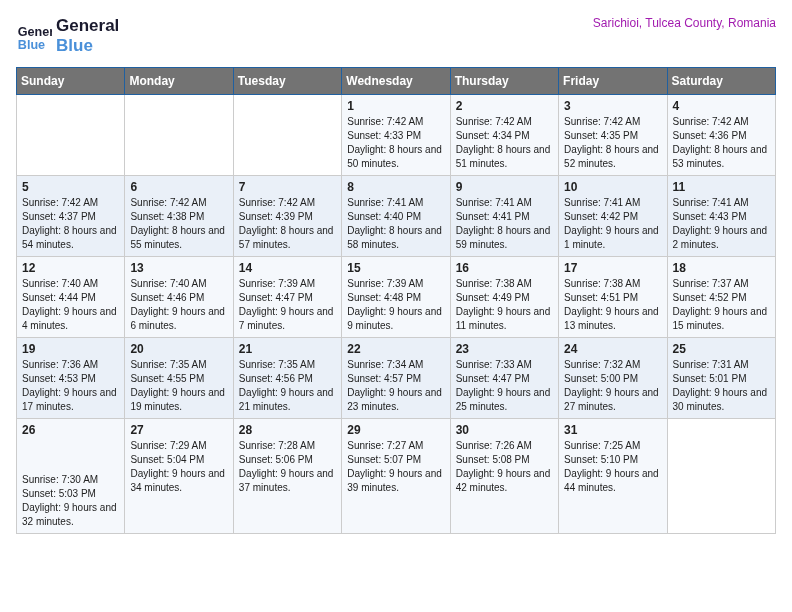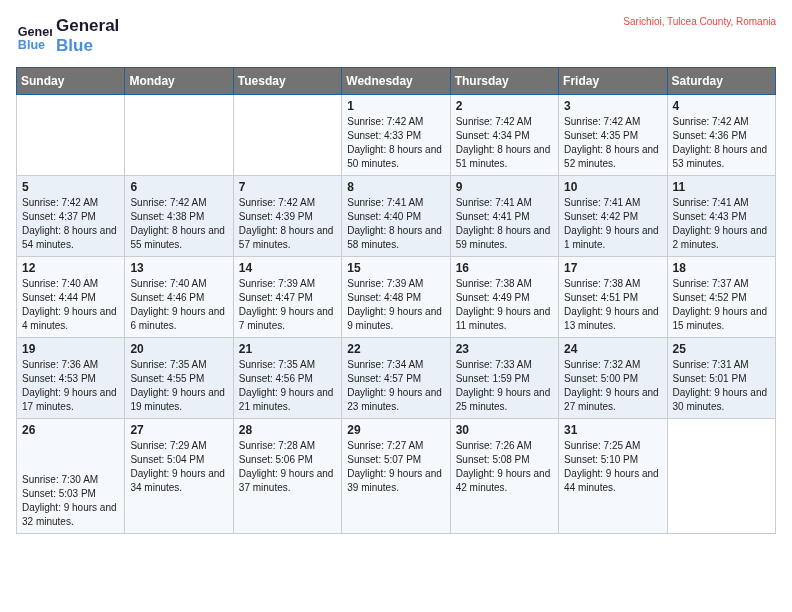--- a/index.html
+++ b/index.html
@@ -27,22 +27,22 @@
     }
     .title-block {
       text-align: right;
     }
     .month-title {
       font-size: 32px;
       font-weight: bold;
       color: #1a1a2e;
     }
     .location-title {
-      font-size: 10px;
-      color: #ef4444;
+      font-size: 12px;
+      color: #a21caf;
     }
     .calendar {
       width: 100%;
       border-collapse: collapse;
       border: 1px solid #ccc;
     }
     .calendar th {
       background: #737373;
       color: #fff;
       font-size: 12px;
@@ -253,21 +253,21 @@
         </td>
         <td>
           <span class="day-number">22</span>
           <div class="day-info" style="white-space: pre-line;">Sunrise: 7:34 AM
 Sunset: 4:57 PM
 Daylight: 9 hours and 23 minutes.</div>
         </td>
         <td>
           <span class="day-number">23</span>
           <div class="day-info" style="white-space: pre-line;">Sunrise: 7:33 AM
-Sunset: 1:59 PM
+Sunset: 4:47 PM
 Daylight: 9 hours and 25 minutes.</div>
         </td>
         <td>
           <span class="day-number">24</span>
           <div class="day-info" style="white-space: pre-line;">Sunrise: 7:32 AM
 Sunset: 5:00 PM
 Daylight: 9 hours and 27 minutes.</div>
         </td>
         <td>
           <span class="day-number">25</span>

